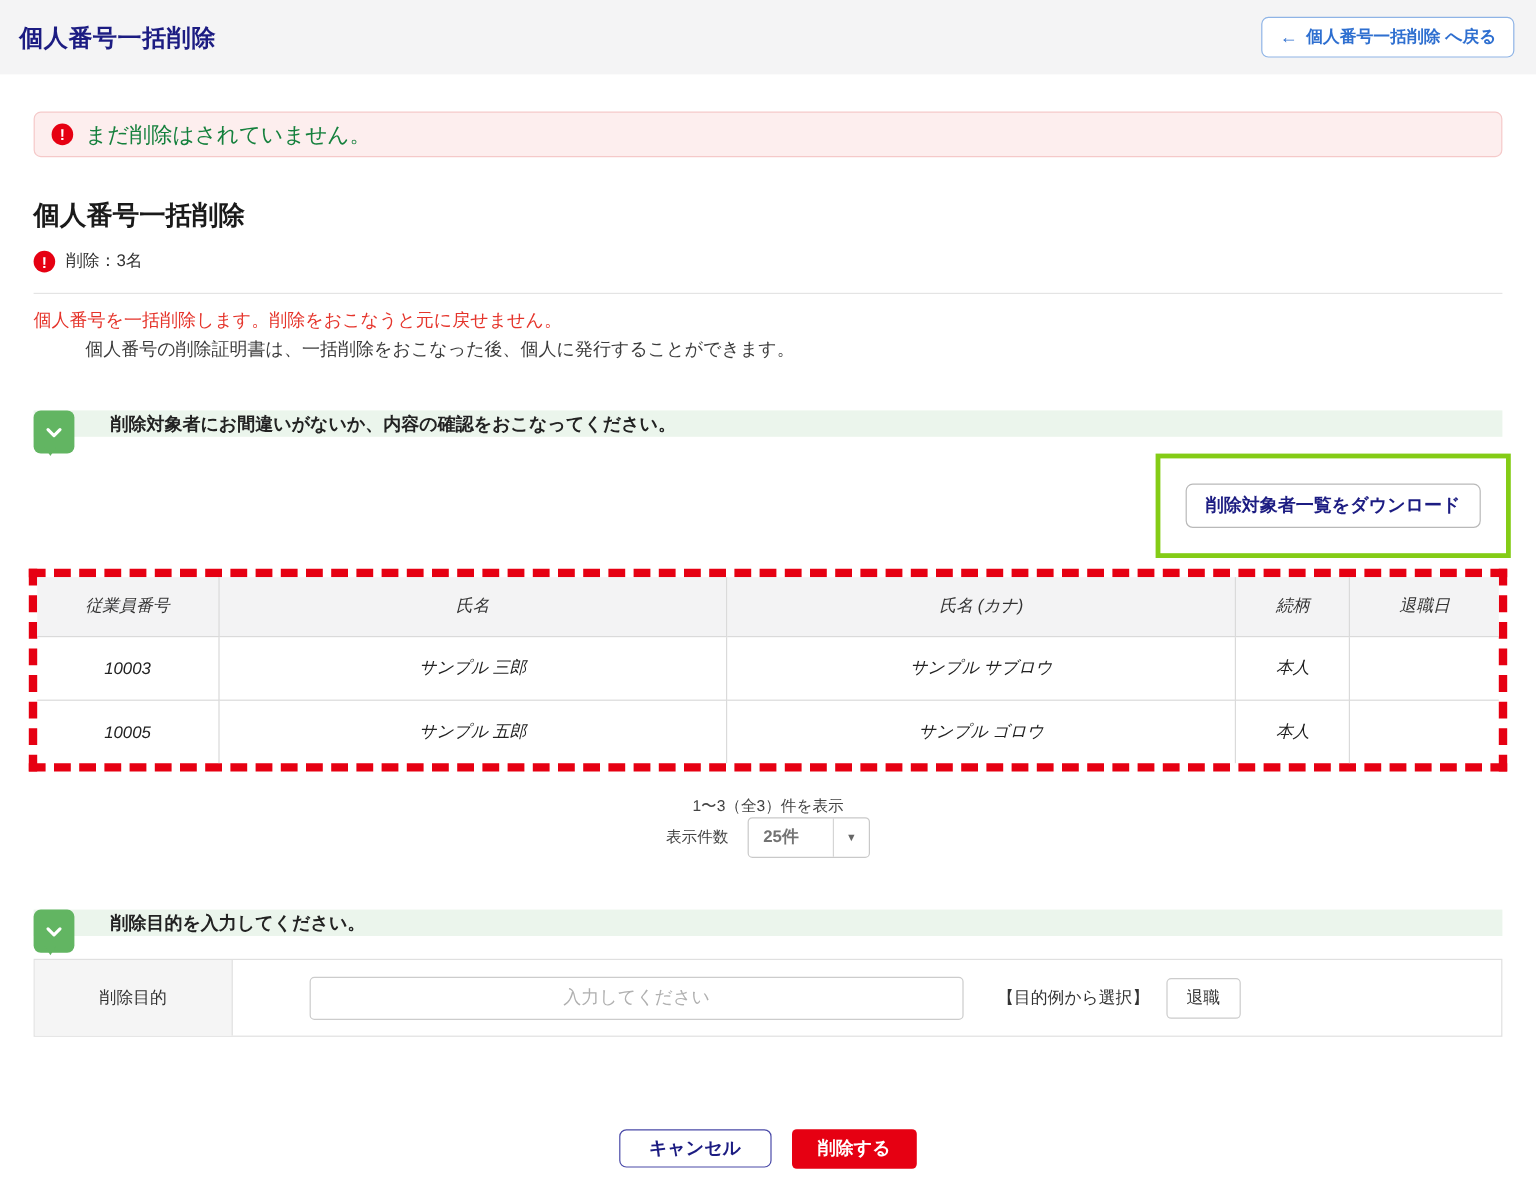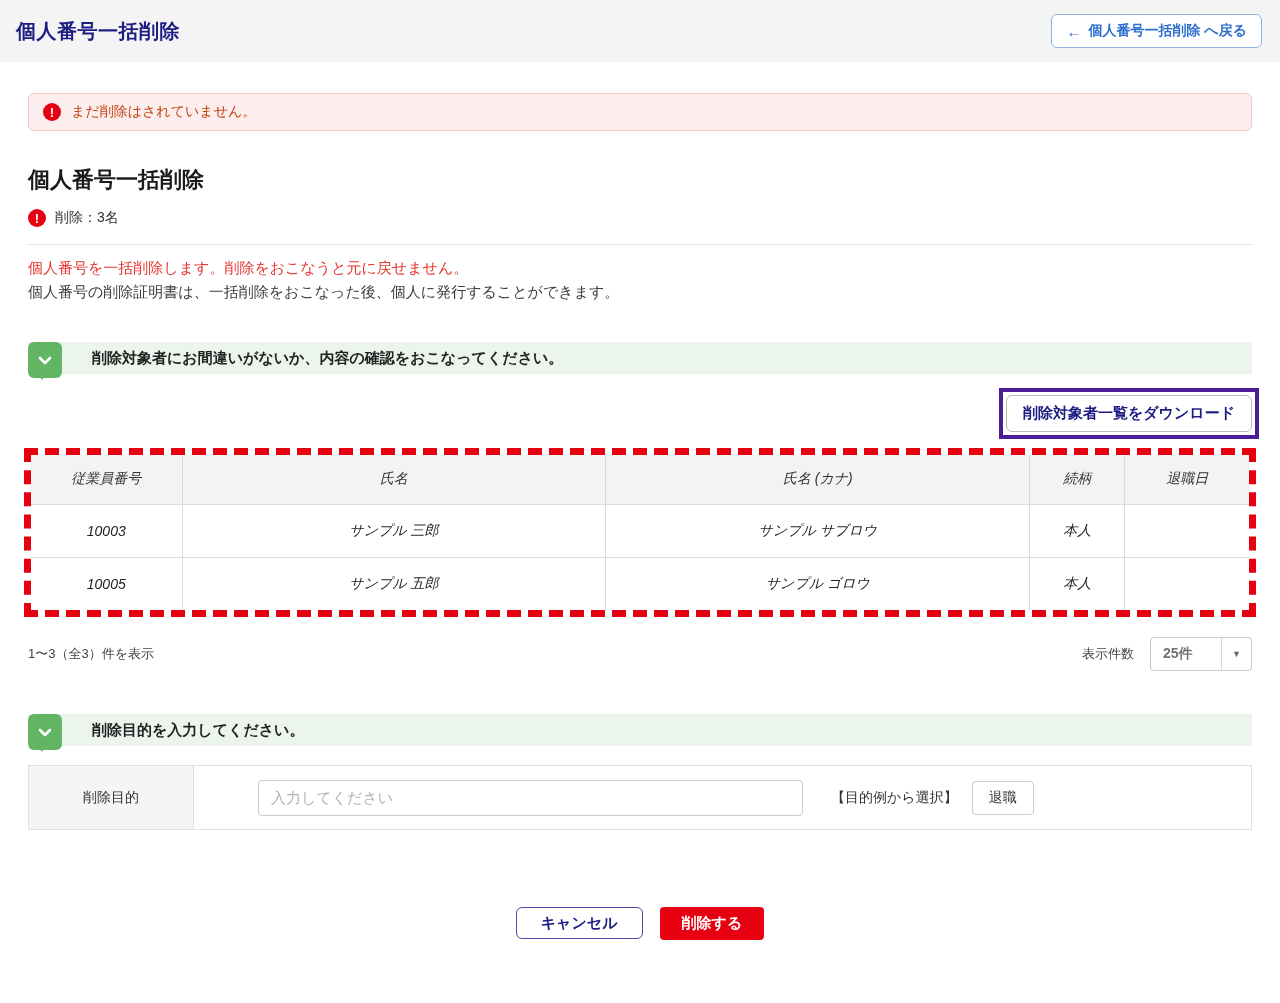--- a/index.html
+++ b/index.html
@@ -16,80 +16,80 @@
   .back-btn .arrow { font-size:15px; }
 
   .page { padding:0 28px; }
 
   
   .alert { margin-top:31px; height:38px; background:#fdeeee; border:1px solid #f5c9c9;
     border-radius:6px; display:flex; align-items:center; padding:0 14px; gap:10px; }
   .excl { width:18px; height:18px; min-width:18px; border-radius:50%; background:#e60012;
     color:#fff; font-weight:bold; font-size:13px; display:flex; align-items:center;
     justify-content:center; line-height:1; }
-  .alert-text { font-size:14px; color:#c2410c; }
+  .alert-text { font-size:18px; color:#15803d; }
 
   
   .page-title { margin-top:34px; font-size:22px; font-weight:bold; color:#1a1a1a; }
   .count-row { margin-top:14px; display:flex; align-items:center; gap:9px;
     font-size:14px; color:#333; }
   .divider { margin-top:17px; border-top:1px solid #e4e4e4; }
   .warn-red { margin-top:11px; font-size:15px; line-height:24px; color:#e5342b; }
-  .warn-gray { font-size:15px; line-height:24px; color:#3c3c3c; }
-
-  
-  .section-bar { position:relative; margin-top:38px; height:32px; background:#ebf5ec;
+  .warn-gray { font-size:15px; line-height:24px; color:#3c3c3c;margin-left:43px; }
+
+  
+  .section-bar { position:relative; margin-top:38px; height:22px; background:#ebf5ec;
     display:flex; align-items:center; padding-left:64px; }
   .section-bar.second { margin-top:43px; }
   .section-title { font-size:15px; font-weight:bold; color:#222; }
   .bubble { position:absolute; left:0; top:0; width:34px; height:36px; background:#62b562;
     border-radius:6px; display:flex; align-items:center; justify-content:center; }
   .bubble::after { content:""; position:absolute; bottom:-7px; left:9px;
     border:5px solid transparent; border-top:8px solid #62b562; }
 
   
   .download-row { margin-top:14px; display:flex; justify-content:flex-end; }
-  .red-annotation { border:4px solid #4c1d95; padding:3px; margin-right:-7px; }
+  .red-annotation { border:4px solid #84cc16; padding:21px; margin-right:-7px; }
   .download-btn { background:#fff; border:1px solid #b9b9b9; border-radius:6px;
     padding:8px 16px; font-size:15px; font-weight:bold; color:#1c1c82; cursor:pointer; }
 
   
   .table-annotation { margin-top:9px; margin-left:-4px; margin-right:-4px;
     border:7px dashed #e60012; background:#fff; }
   table { width:100%; border-collapse:collapse; table-layout:fixed; }
   th,td { border:1px solid #dadada; text-align:center; font-size:14px;font-style:italic; }
   th { height:49px; background:#f3f3f4; font-weight:normal; color:#333; }
   td { height:53px; color:#222; }
   tr th:first-child, tr td:first-child { border-left:none; }
   tr th:last-child, tr td:last-child { border-right:none; }
   thead tr th { border-top:none; }
   tbody tr:last-child td { border-bottom:none; }
 
   
   .pagination { margin-top:20px; display:flex; align-items:center;
-    justify-content:space-between; }
+    justify-content:space-between;flex-direction:column; }
   .page-summary { font-size:13px; color:#444; }
   .per-page { display:flex; align-items:center; gap:16px; }
   .per-page-label { font-size:13px; color:#444; }
   .select-box { width:102px; height:34px; background:#fff; border:1px solid #c9c9c9;
     border-radius:4px; display:flex; align-items:stretch; cursor:pointer; }
   .select-value { flex:1; display:flex; align-items:center; padding-left:12px;
     font-size:14px; font-weight:bold; color:#737373; }
   .select-caret { width:30px; border-left:1px solid #d5d5d5; display:flex;
     align-items:center; justify-content:center; color:#666; font-size:9px; }
 
   
   .form-box { margin-top:19px; height:65px; border:1px solid #e0e0e0; display:flex;
     align-items:stretch;gap:36px; }
   .form-label { width:165px; min-width:165px; background:#f5f5f5;
     border-right:1px solid #e0e0e0; display:flex; align-items:center;
     justify-content:center; font-size:14px; color:#333; }
   .form-content { flex:1; display:flex; align-items:center; padding-left:28px; gap:28px; }
   .purpose-input { width:545px; height:36px; border:1px solid #cccccc; border-radius:4px;
-    padding:0 12px; font-size:15px; font-family:inherit; color:#333; }
+    padding:0 12px; font-size:15px; font-family:inherit; color:#333;text-align:center; }
   .purpose-input::placeholder { color:#b0b0b0; }
   .example-label { font-size:14px; color:#333; }
   .example-btn { background:#fff; border:1px solid #cccccc; border-radius:4px;
     padding:7px 16px; font-size:14px; color:#333; cursor:pointer; margin-left:-14px; }
 
   
   .footer-actions { margin-top:77px; display:flex; justify-content:center; gap:17px; }
   .cancel-btn { background:#fff; border:1px solid #4a4aa8; border-radius:6px;
     padding:0 24px; height:32px; font-size:15px; font-weight:bold; color:#1c1c82;
     cursor:pointer; }

